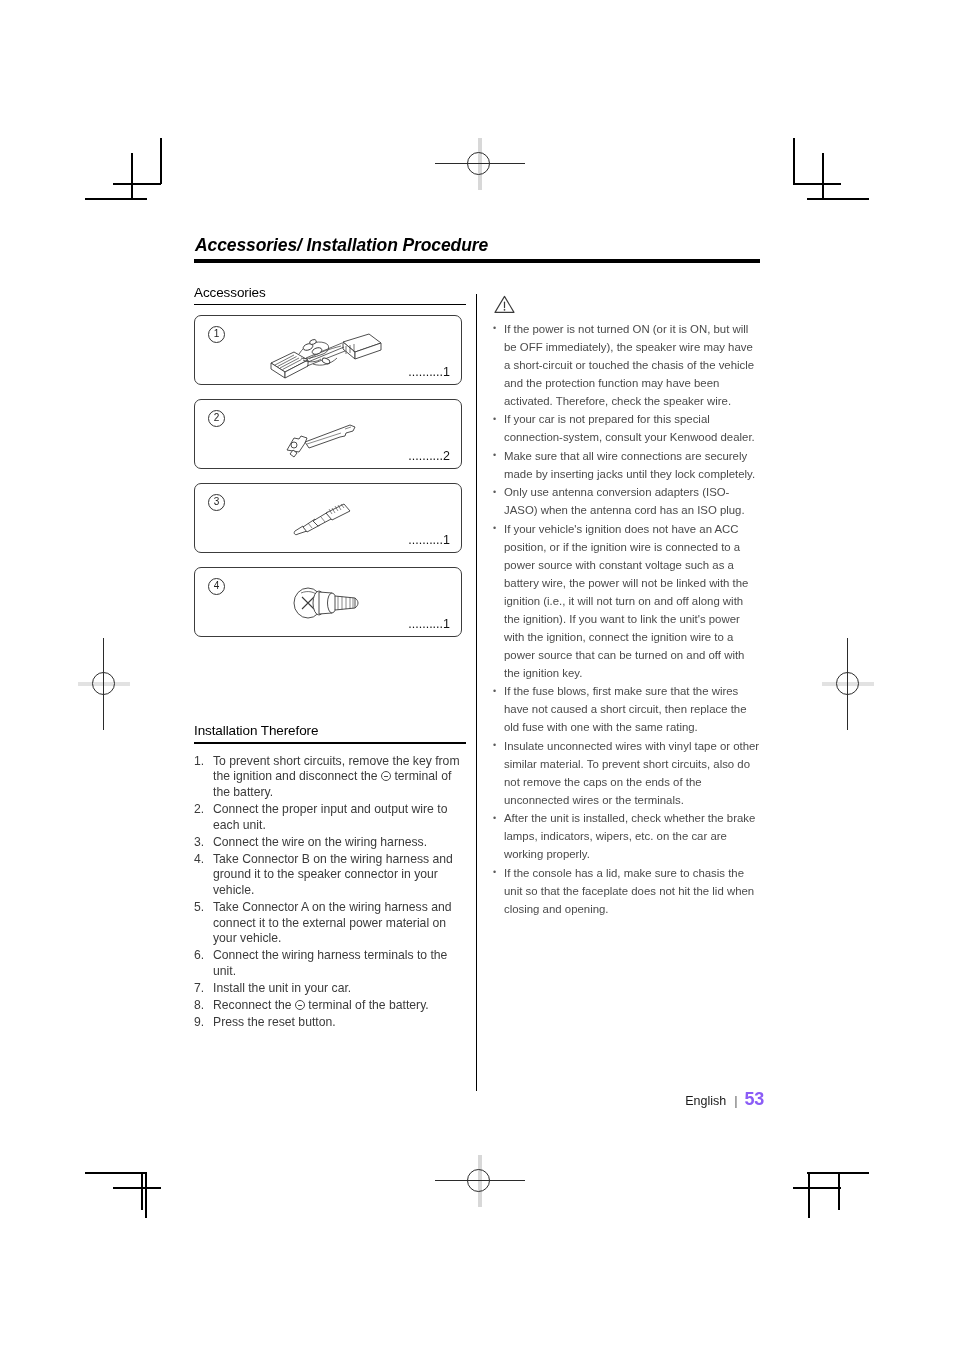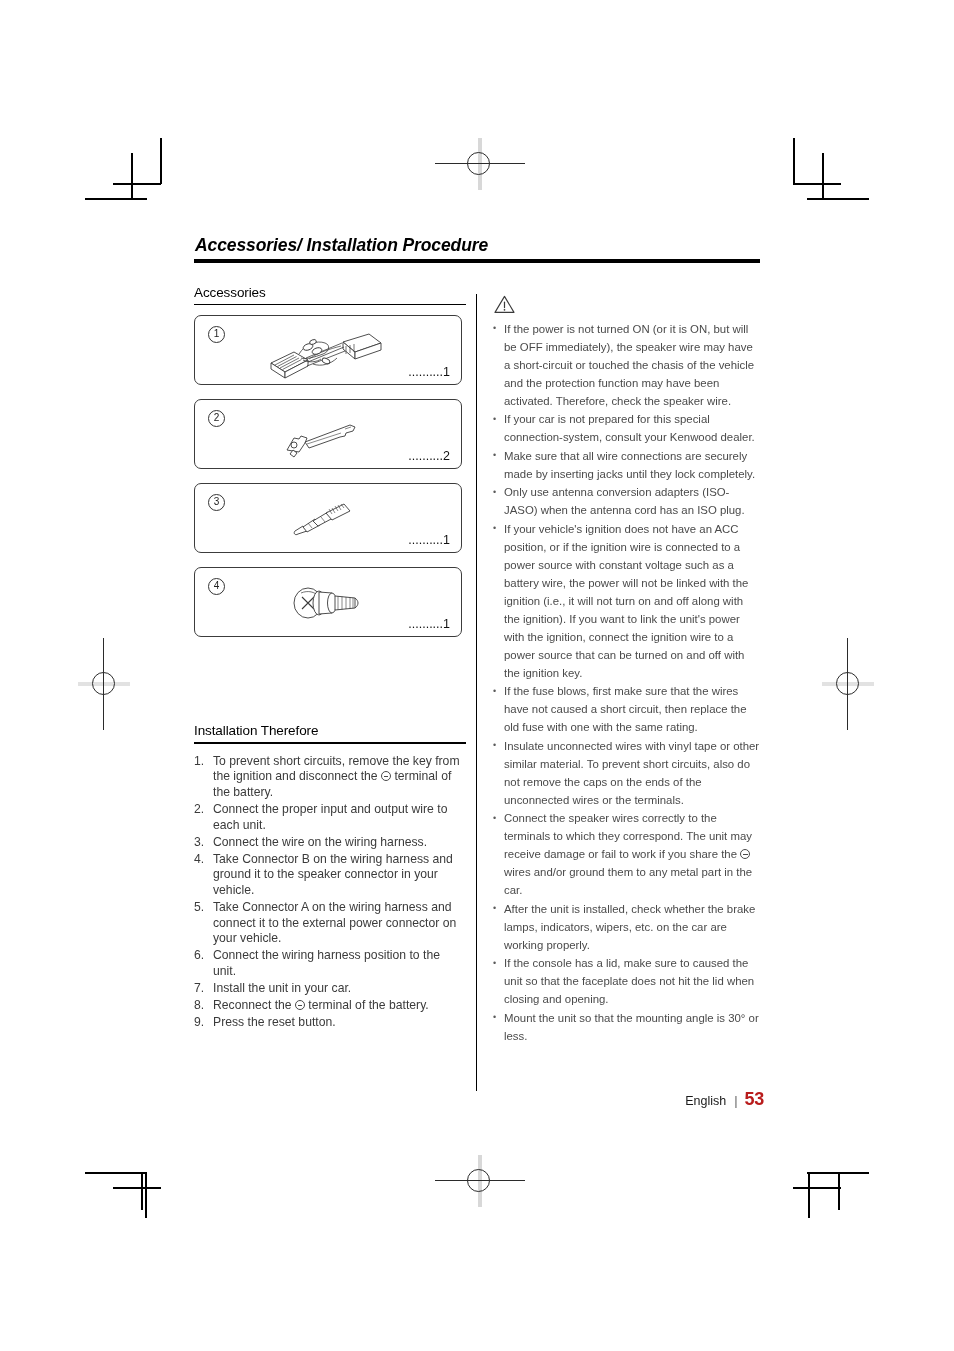--- a/index.html
+++ b/index.html
@@ -237,21 +237,21 @@
   .footer .sep {
     display: inline-block;
     margin: 0 7px 0 8px;
     color: #666;
     font-size: 13px;
     vertical-align: 0px;
   }
   .footer .pageno {
     font-size: 18px;
     font-weight: bold;
-    color: #b91c1c;
+    color: #8b5cf6;
     letter-spacing: -0.3px;
     margin-top: 30px;
   }
 </style>
 </head>
 <body>
 
 <div>
   <div class="crop h" style="left:85px; top:198px; width:62px;"></div>
   <div class="crop h" style="left:113px; top:183px; width:48px;"></div>
@@ -399,22 +399,22 @@
       </div>
 
       <div style="margin-top:86px;">
         <h2 class="sec-head">Installation Therefore</h2>
         <div class="sec-rule"></div>
         <ol class="proc-list">
           <li><span>To prevent short circuits, remove the key from the ignition and disconnect the <span class="minus-sym"></span> terminal of the battery.</span></li>
           <li>Connect the proper input and output wire to each unit.</li>
           <li>Connect the wire on the wiring harness.</li>
           <li>Take Connector B on the wiring harness and ground it to the speaker connector in your vehicle.</li>
-          <li>Take Connector A on the wiring harness and connect it to the external power connector on your vehicle.</li>
-          <li>Connect the wiring harness position to the unit.</li>
+          <li>Take Connector A on the wiring harness and connect it to the external power material on your vehicle.</li>
+          <li>Connect the wiring harness terminals to the unit.</li>
           <li>Install the unit in your car.</li>
           <li><span>Reconnect the <span class="minus-sym"></span> terminal of the battery.</span></li>
           <li>Press the reset button.</li>
         </ol>
       </div>
 
     </div>
 
     <div class="col-right">
 
@@ -425,24 +425,22 @@
       </svg>
 
       <ul class="warn-list">
         <li>If the power is not turned ON (or it is ON, but will be OFF immediately), the speaker wire may have a short-circuit or touched the chasis of the vehicle and the protection function may have been activated. Therefore, check the speaker wire.</li>
         <li>If your car is not prepared for this special connection-system, consult your Kenwood dealer.</li>
         <li>Make sure that all wire connections are securely made by inserting jacks until they lock completely.</li>
         <li>Only use antenna conversion adapters (ISO-JASO) when the antenna cord has an ISO plug.</li>
         <li>If your vehicle's ignition does not have an ACC position, or if the ignition wire is connected to a power source with constant voltage such as a battery wire, the power will not be linked with the ignition (i.e., it will not turn on and off along with the ignition). If you want to link the unit's power with the ignition, connect the ignition wire to a power source that can be turned on and off with the ignition key.</li>
         <li>If the fuse blows, first make sure that the wires have not caused a short circuit, then replace the old fuse with one with the same rating.</li>
         <li>Insulate unconnected wires with vinyl tape or other similar material. To prevent short circuits, also do not remove the caps on the ends of the unconnected wires or the terminals.</li>
-        <li><span>Connect the speaker wires correctly to the terminals to which they correspond. The unit may receive damage or fail to work if you share the <span class="minus-sym"></span> wires and/or ground them to any metal part in the car.</span></li>
         <li>After the unit is installed, check whether the brake lamps, indicators, wipers, etc. on the car are working properly.</li>
-        <li>If the console has a lid, make sure to caused the unit so that the faceplate does not hit the lid when closing and opening.</li>
-        <li>Mount the unit so that the mounting angle is 30° or less.</li>
+        <li>If the console has a lid, make sure to chasis the unit so that the faceplate does not hit the lid when closing and opening.</li>
       </ul>
 
     </div>
 
   </div>
 
   <div class="footer">
     <span class="lang">English</span><span class="sep">|</span><span class="pageno">53</span>
   </div>
 

